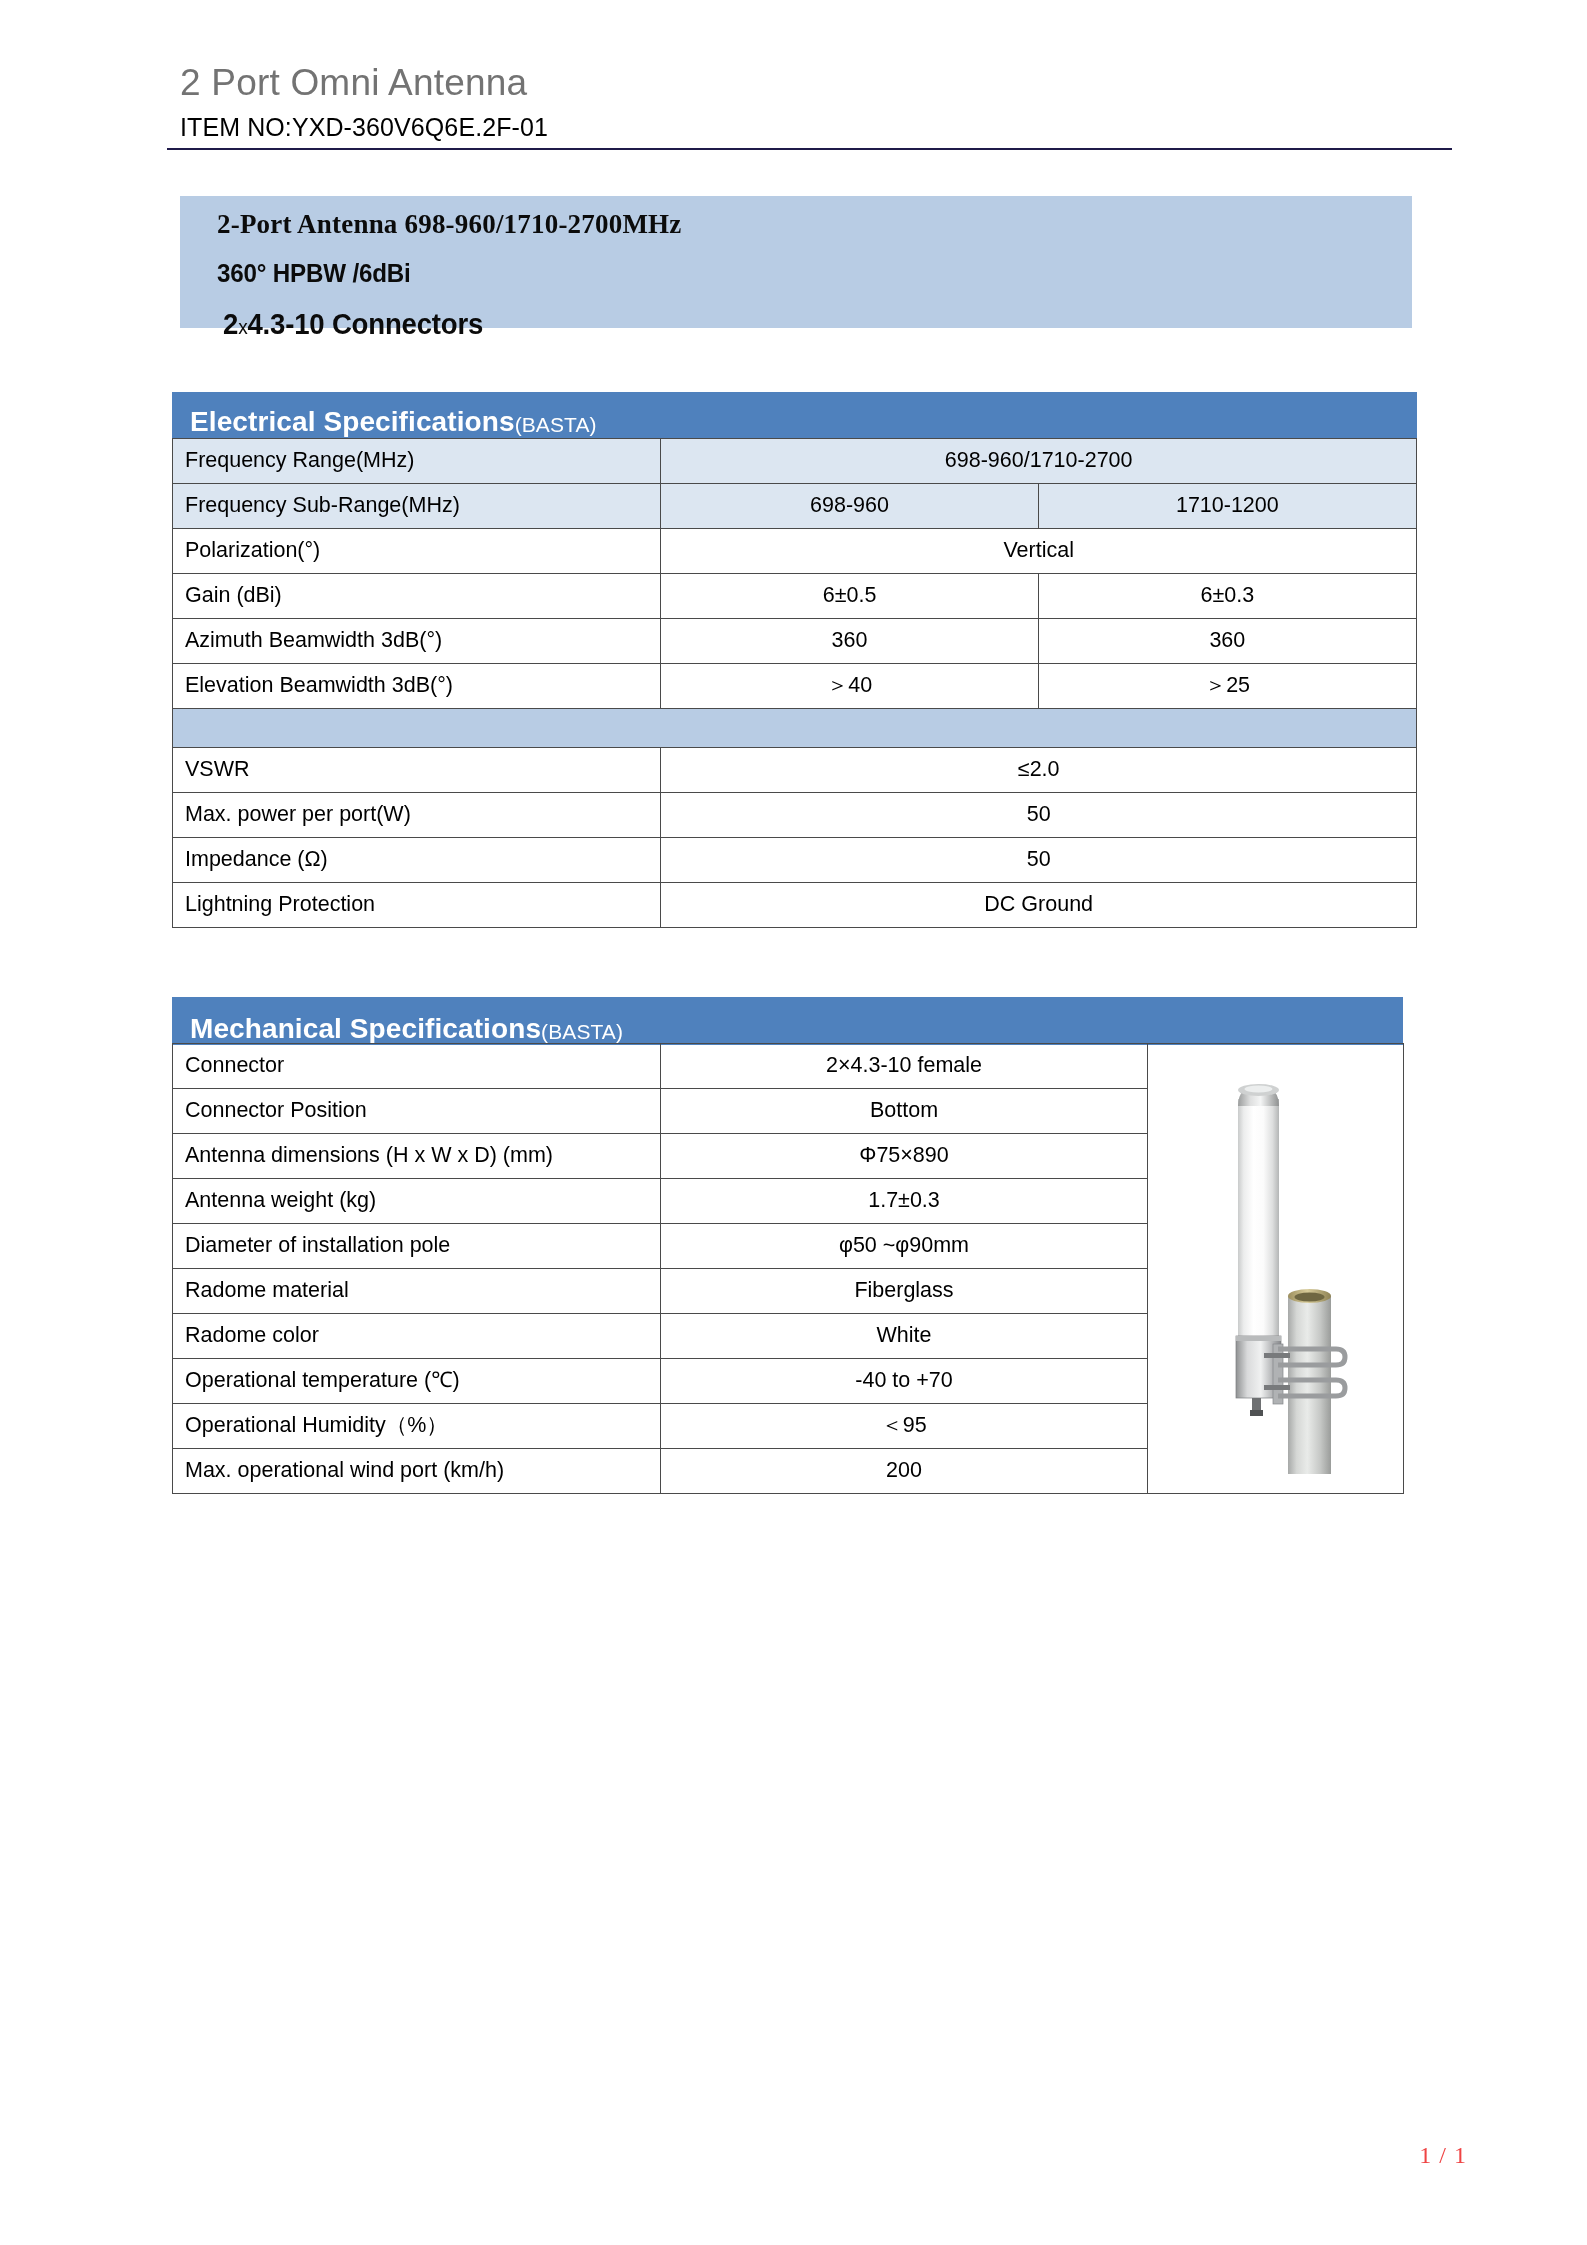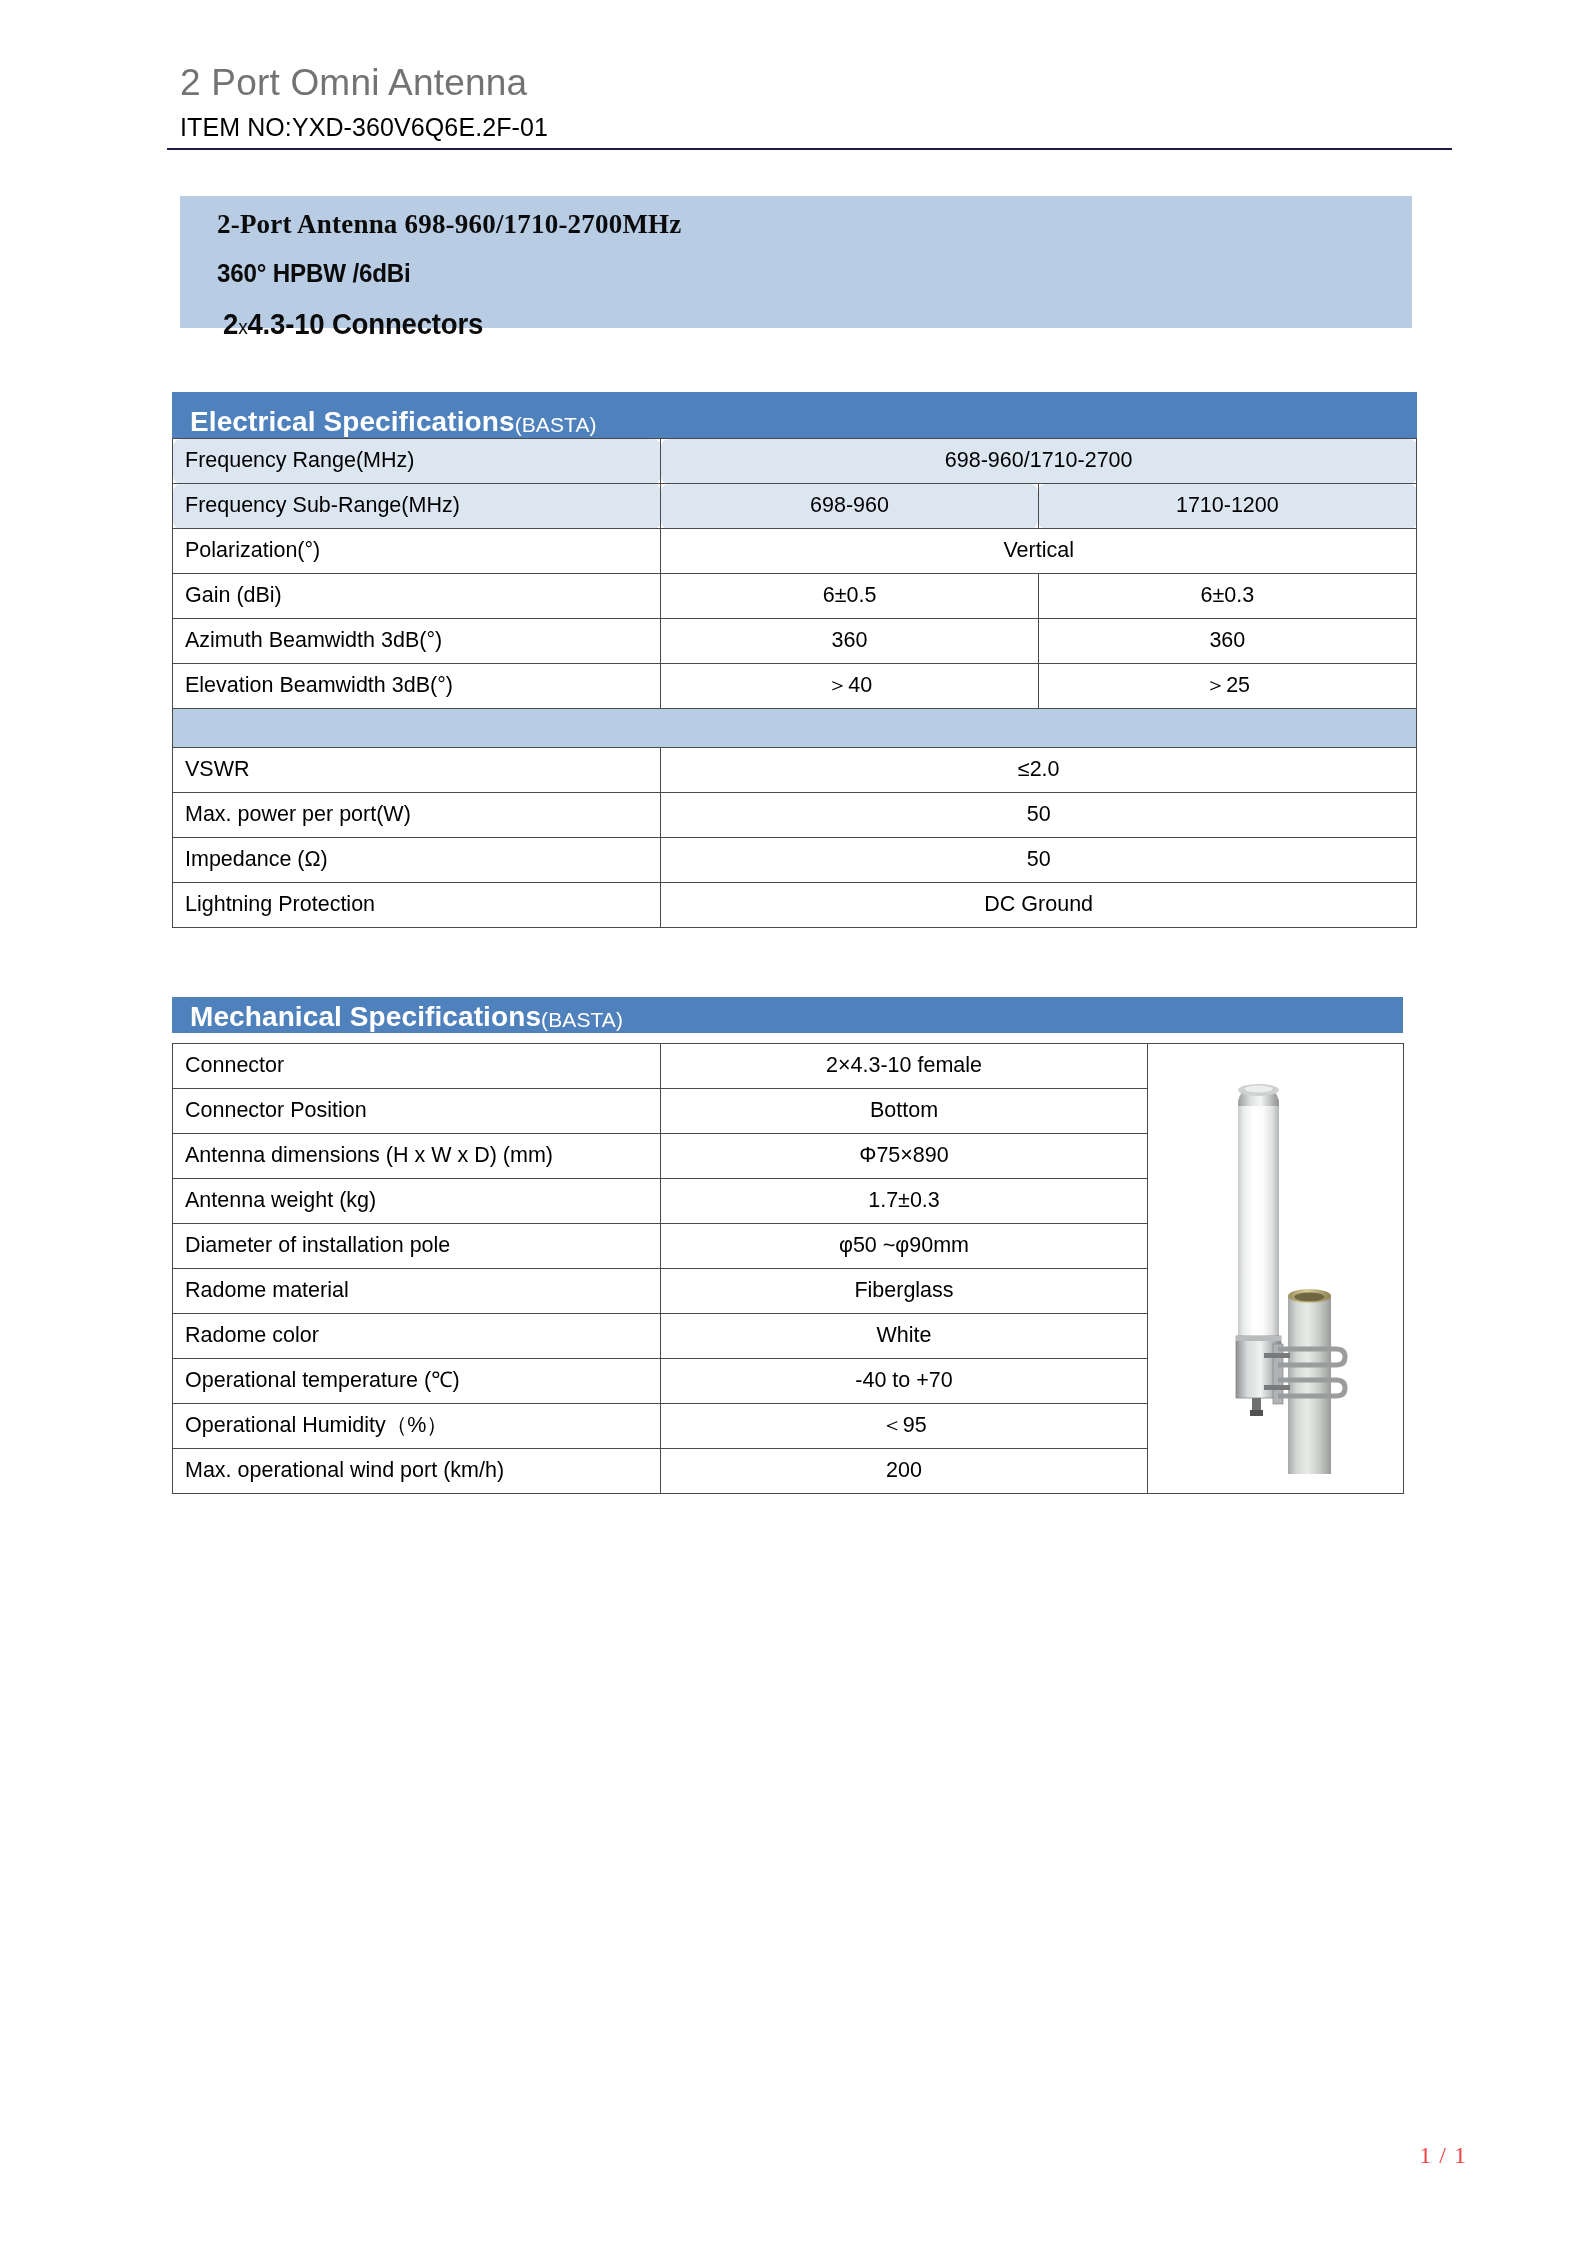--- a/index.html
+++ b/index.html
@@ -129,21 +129,21 @@
     border: 1px solid #4a4a4a;
     height: 44px;
     padding: 0 0 0 12px;
     vertical-align: middle;
     line-height: 1.2;
   }
   .spec-table td.val {
     text-align: center;
     padding-left: 0;
   }
-  .tint { background: #dce6f1; border-radius: 8px; }
+  .tint { background: #dce6f1; }
   .spacer-row td {
     background: #b8cce4;
     height: 38px;
     border-left: 1px solid #4a4a4a;
     border-right: 1px solid #4a4a4a;
     border-top: 1px solid #4a4a4a;
     border-bottom: 1px solid #4a4a4a;
   }
   .img-cell {
     text-align: center;
@@ -243,21 +243,21 @@
         <td>Impedance (Ω)</td>
         <td class="val" colspan="2">50</td>
       </tr>
       <tr>
         <td>Lightning Protection</td>
         <td class="val" colspan="2">DC Ground</td>
       </tr>
     </tbody>
   </table>
 
-  <div class="section-bar" style="left:172px; top:997px; width:1231px; height:36px;">
+  <div class="section-bar" style="left:172px; top:997px; width:1231px; height:48px;">
     <span class="sec-title">Mechanical Specifications</span>
       <span class="sec-sub">(BASTA)</span>
   </div>
 
   <table class="spec-table" style="left:172px; top:1043px; width:1231px;">
     <colgroup>
       <col style="width:488px">
         <col style="width:487px">
         <col style="width:256px">
     </colgroup>

